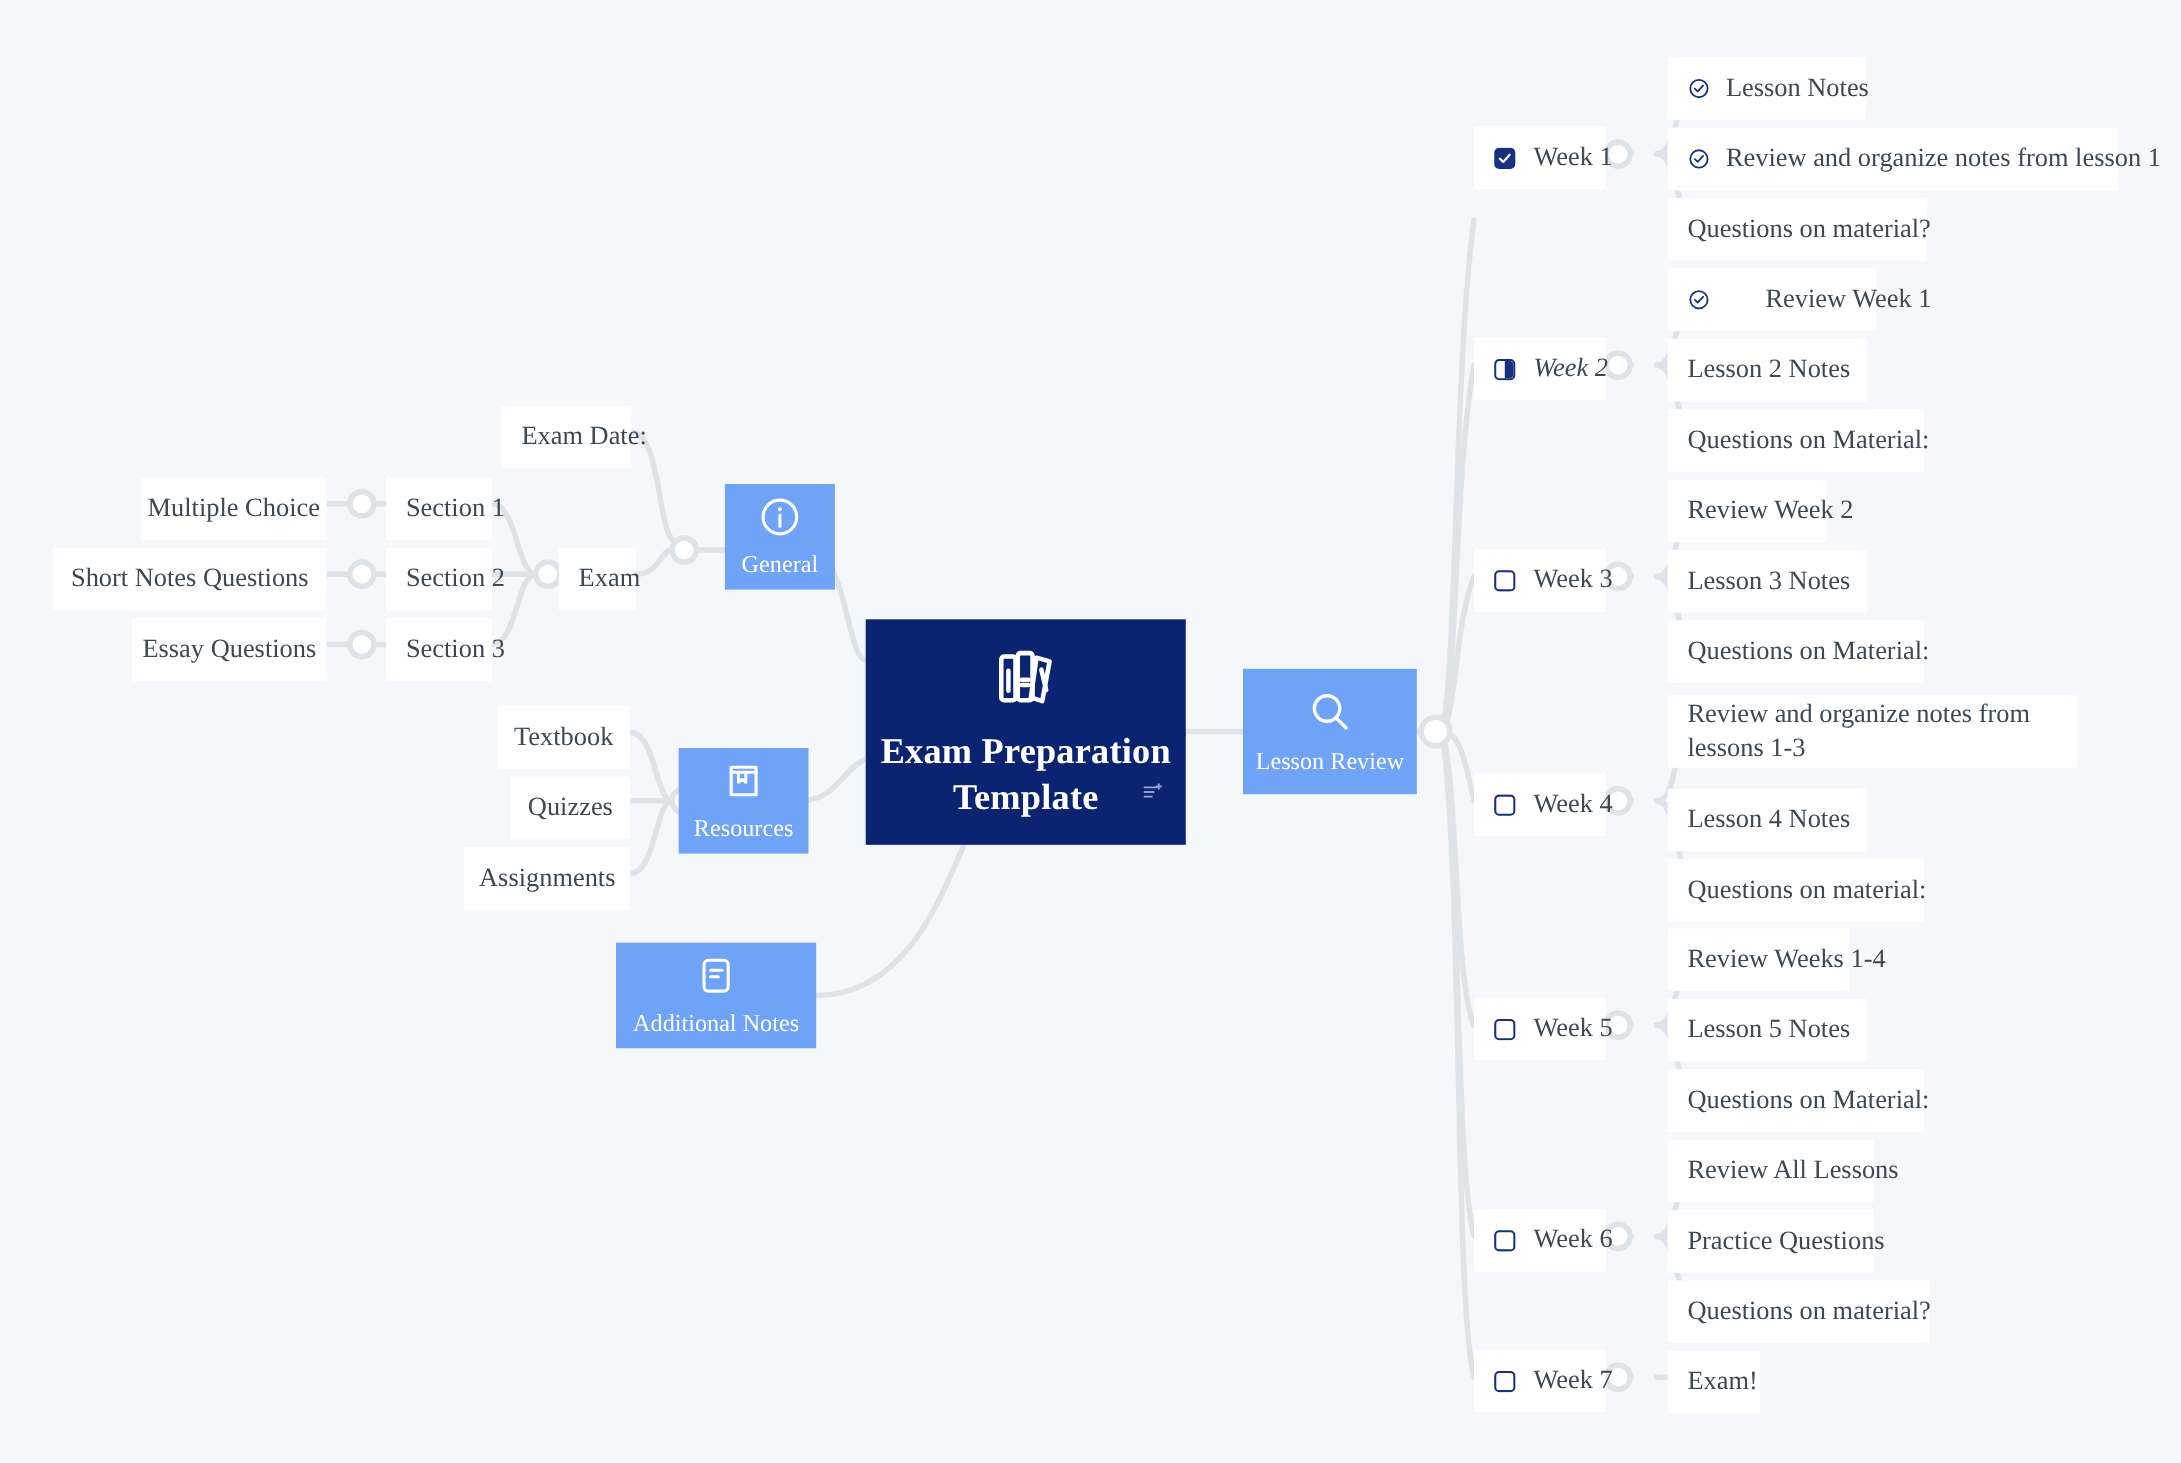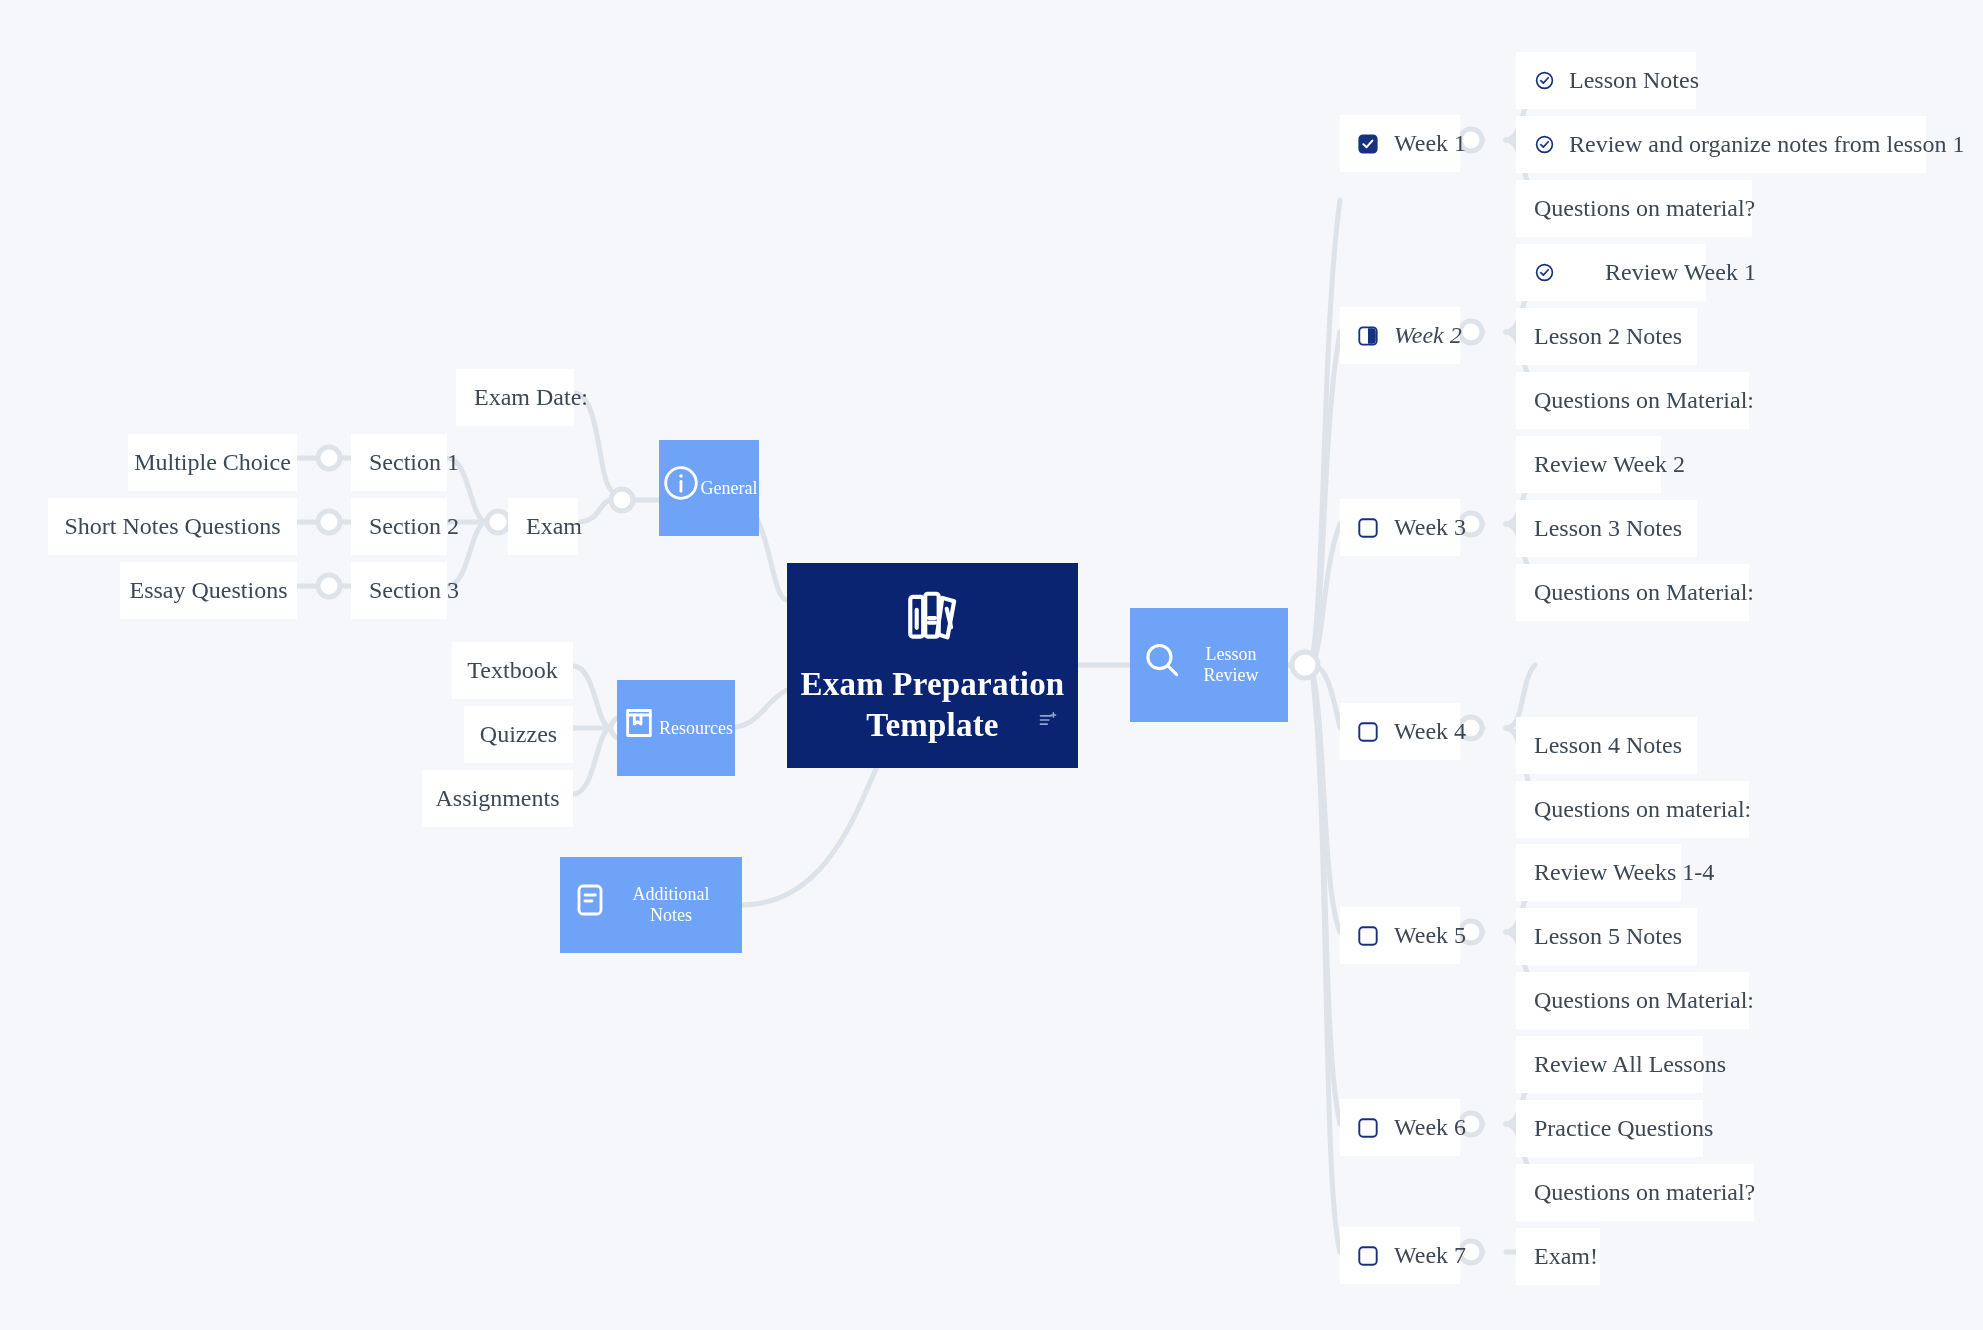--- a/index.html
+++ b/index.html
@@ -26,24 +26,24 @@
     white-space:nowrap;
   }
   .leaf.wrap{white-space:normal;}
   .leaf.right{justify-content:center;text-align:right;}
 
   
   .cat{
     background:#6ea3f7;
     color:#ffffff;
     display:flex;
-    flex-direction:row;
+    flex-direction:column;
     align-items:center;
     justify-content:center;
-    font-size:18px;
+    font-size:22px;
     text-align:center;
     padding:12px 10px;
   }
   .cat .cat-icon{margin-bottom:10px;display:block;line-height:0;}
   .cat .cat-label{display:block;}
 
   
   .root{
     background:#0a2472;
     color:#ffffff;
@@ -341,20 +341,23 @@
   </div>
 
   <div class="node leaf" style="left:1340px;top:703px;width:120px;">
     <span class="ck">
       <svg width="20" height="20" viewBox="0 0 20 20">
         <rect x="1.3" y="1.3" width="17.4" height="17.4" rx="3.6" fill="#ffffff" stroke="#16317f" stroke-width="1.9"></rect>
       </svg>
     </span>
     <span>Week 4</span>
   </div>
+  <div class="node leaf wrap" style="left:1516px;top:632px;width:372px;height:66px;">
+    <span>Review and organize notes from lessons 1-3</span>
+  </div>
   <div class="node leaf" style="left:1516px;top:717px;width:181px;">
     <span>Lesson 4 Notes</span>
   </div>
   <div class="node leaf" style="left:1516px;top:781px;width:233px;">
     <span>Questions on material:</span>
   </div>
 
   <div class="node leaf" style="left:1340px;top:907px;width:120px;">
     <span class="ck">
       <svg width="20" height="20" viewBox="0 0 20 20">

